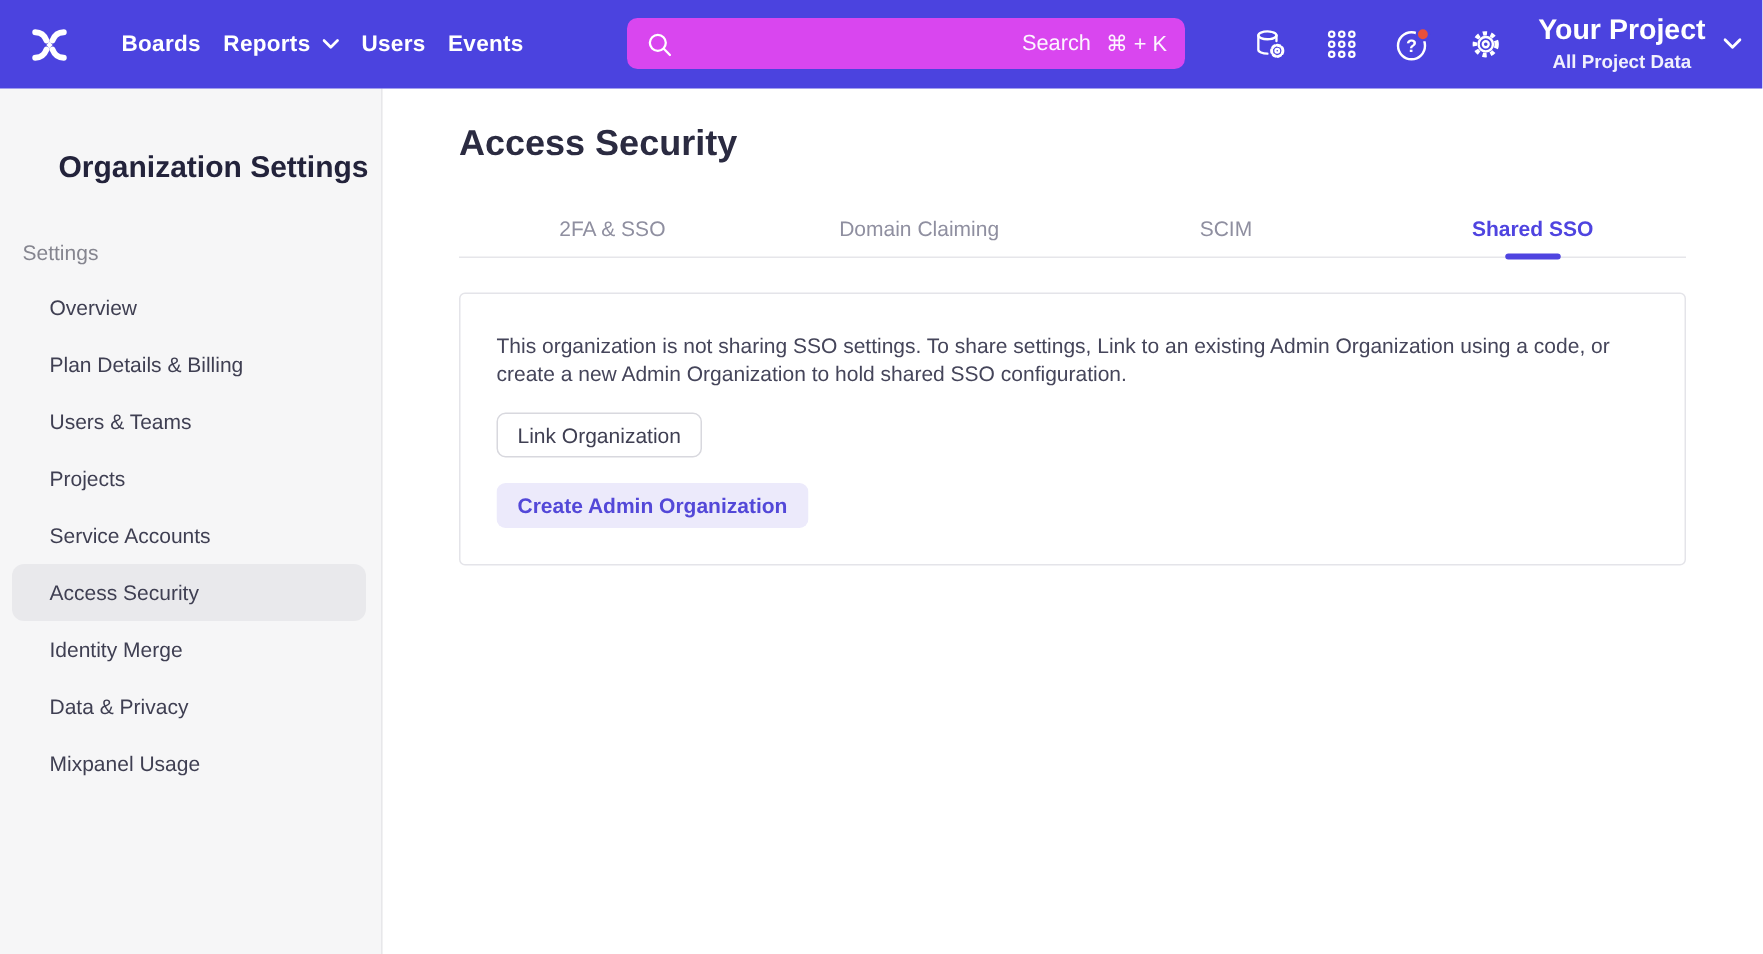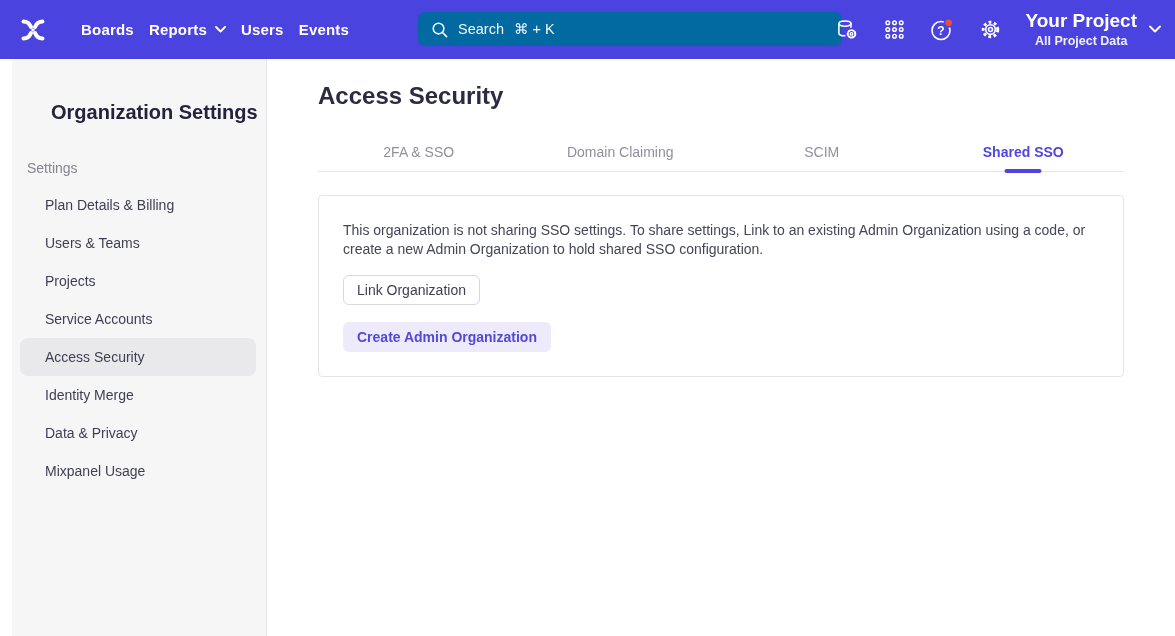--- a/index.html
+++ b/index.html
@@ -38,26 +38,27 @@
     font-weight: 600;
     letter-spacing: .2px;
     display: flex; align-items: center; gap: 8px;
     cursor: pointer;
     text-decoration: none;
     white-space: nowrap;
   }
   .search {
     position: absolute;
     left: 418px; top: 12px;
-    width: 424px; height: 34px;
-    background: #0369a1;
+    width: 372px; height: 34px;
+    background: #d946ef;
     border-radius: 7px;
     display: flex; align-items: center;
     padding: 0 12px;
     cursor: text;
+    justify-content: space-between;
   }
   .search-text {
     color: rgba(255,255,255,.95);
     font-size: 14.5px;
     margin-left: 9px;
     display: flex; gap: 10px;
   }
   .nav-right {
     position: absolute;
     right: 14px; top: 0; height: 100%;
@@ -70,21 +71,21 @@
   }
   .project {
     display: flex; align-items: center; gap: 12px;
     cursor: pointer;
   }
   .project-text { display: flex; flex-direction: column; line-height: 1.2; }
   .project-name { color: #ffffff; font-size: 19px; font-weight: 700; }
   .project-scope { color: rgba(255,255,255,.92); font-size: 12.5px; font-weight: 600; margin-top: 1px; text-align: center; }
 
   
-  .shell { display: flex; height: 577px; padding-left: 12px; }
+  .shell { display: flex; height: 577px; }
 
   
   .sidebar {
     width: 255px;
     background: #f6f6f7;
     border-right: 1px solid #e7e7ea;
     flex-shrink: 0;
   }
   .sidebar-title {
     font-size: 20px;
@@ -285,20 +286,23 @@
 
     </div>
   </header>
 
   <div class="shell">
 
     <aside class="sidebar">
       <h1 class="sidebar-title">Organization Settings</h1>
       <div class="section-label">Settings</div>
       <ul class="side-list">
+        <li class="side-item">
+            <span>Overview</span>
+          </li>
         <li class="side-item">
             <span>Plan Details &amp; Billing</span>
           </li>
         <li class="side-item">
             <span>Users &amp; Teams</span>
           </li>
         <li class="side-item">
             <span>Projects</span>
           </li>
         <li class="side-item">

